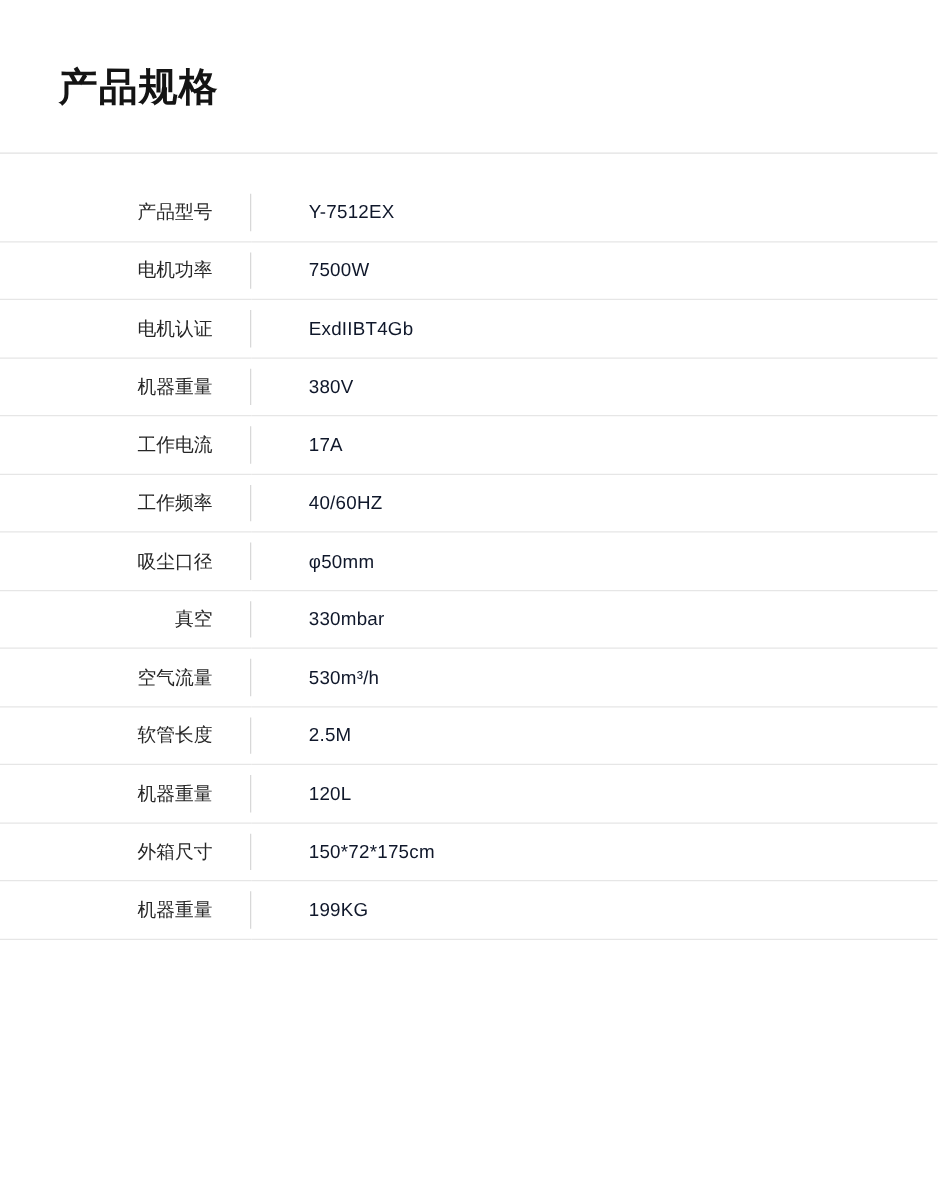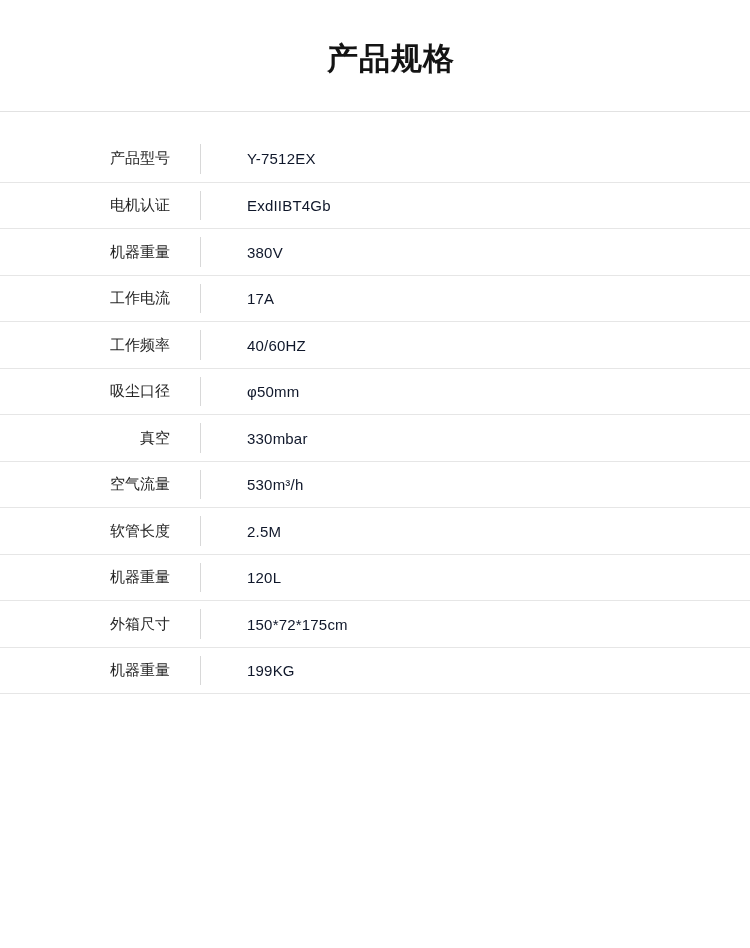--- a/index.html
+++ b/index.html
@@ -22,22 +22,21 @@
   }
   .title-block {
     padding: 36px 0 0 32px;
   }
   .page-title {
     font-size: 31px;
     font-weight: bold;
     letter-spacing: 1px;
     color: #141414;
     line-height: 1.25;
-    margin: 4px;
-    text-align: center;
+    margin: 15px;
   }
   .title-rule {
     margin-top: 32px;
     border-bottom: 1px solid #e2e2e2;
     width: 750px;
   }
   .spec-table {
     margin: 24px 16px 0 0;
     width: 750px;
     border-collapse: collapse;
@@ -105,20 +104,29 @@
       <tr>
         <td class="cell-label">
             <span class="label-inner">产品型号</span>
           </td>
         <td class="cell-sep">
             <span class="sep-line"></span>
           </td>
         <td class="cell-value">Y-7512EX</td>
       </tr>
 
+      <tr>
+        <td class="cell-label">
+            <span class="label-inner">电机功率</span>
+          </td>
+        <td class="cell-sep">
+            <span class="sep-line"></span>
+          </td>
+        <td class="cell-value">7500W</td>
+      </tr>
 
       <tr>
         <td class="cell-label">
             <span class="label-inner">电机认证</span>
           </td>
         <td class="cell-sep">
             <span class="sep-line"></span>
           </td>
         <td class="cell-value">ExdIIBT4Gb</td>
       </tr>

